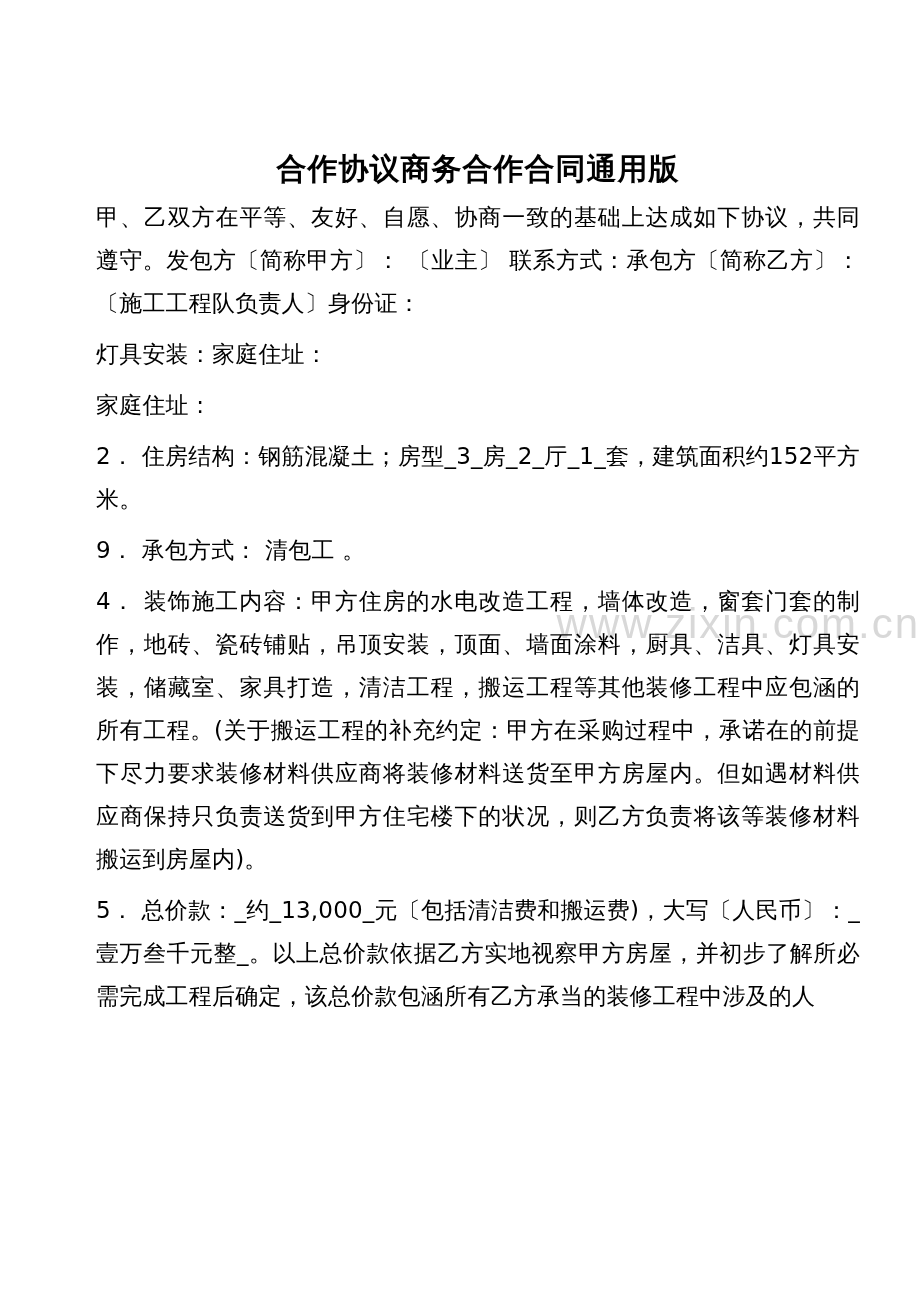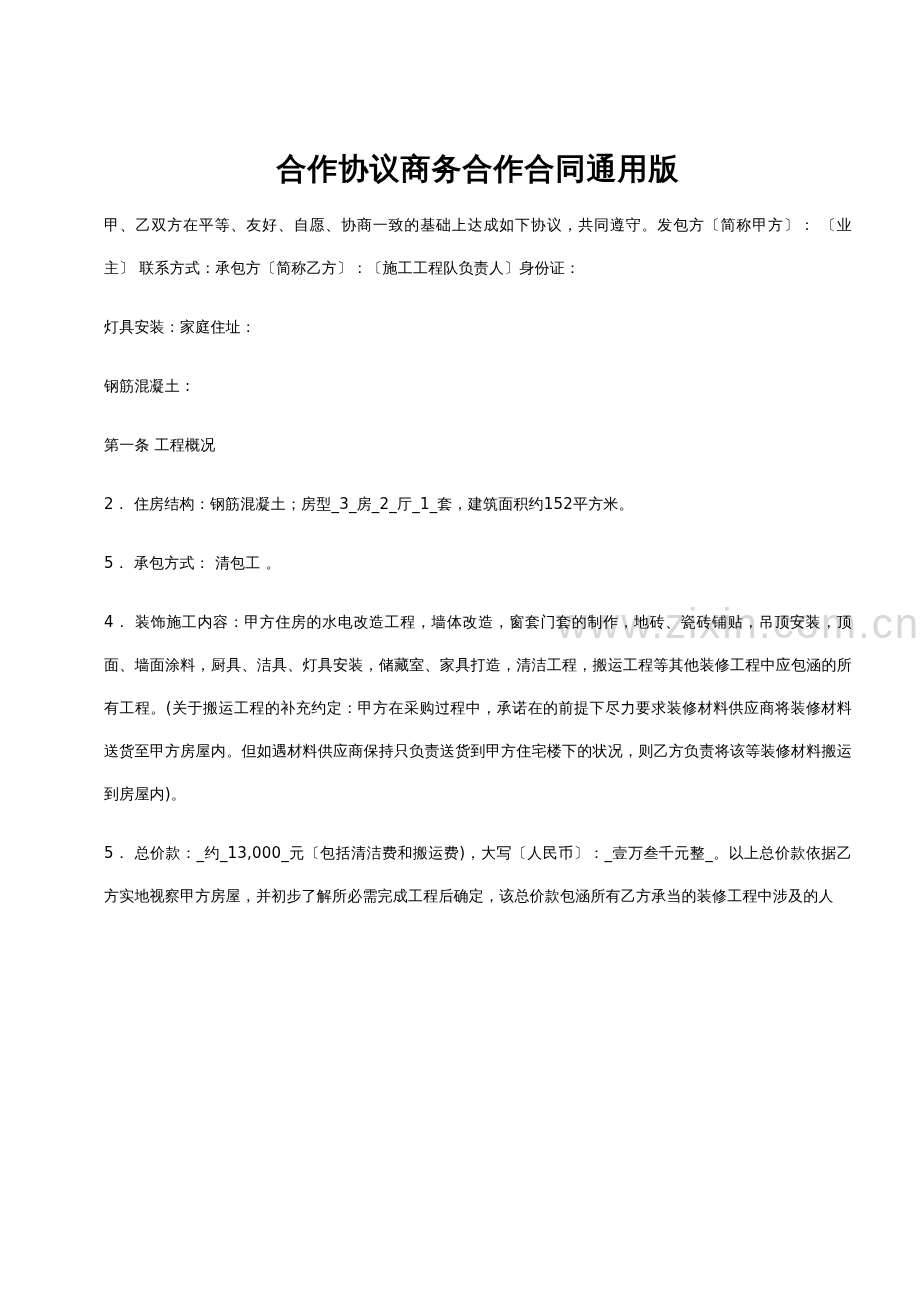--- a/index.html
+++ b/index.html
@@ -27,25 +27,25 @@
   .doc-title {
     font-size: 30px;
     font-weight: bold;
     text-align: center;
     letter-spacing: 1px;
     line-height: 1.25;
     margin: 0 0 6px 0;
     font-family: "DejaVu Sans", "Liberation Sans", sans-serif;
   }
   .para {
-    font-size: 15px;
+    font-size: 23px;
     line-height: 43px;
     text-align: justify;
     text-justify: inter-ideograph;
-    margin: 16px;
+    margin: 8px;
     letter-spacing: 0.2px;
     font-family: "DejaVu Sans", "Liberation Sans", sans-serif;
   }
   .para.indent-none { text-indent: 0; }
   .watermark {
     position: absolute;
     left: 0;
     right: 0;
     top: 600px;
     text-align: right;
@@ -66,22 +66,21 @@
 </head>
 <body>
 
 <div class="page">
 
   <h1 class="doc-title">合作协议商务合作合同通用版</h1>
 
   <div class="body-text">
     <p class="para indent-none">甲、乙双方在平等、友好、自愿、协商一致的基础上达成如下协议，共同遵守。发包方〔简称甲方〕： 〔业主〕 联系方式：承包方〔简称乙方〕：〔施工工程队负责人〕身份证：</p>
     <p class="para indent-none">灯具安装：家庭住址：</p>
-    <p class="para indent-none">钢筋混凝土   :</p>
-    <p class="para indent-none">第一条 工程概况</p>
+    <p class="para indent-none">家庭住址   :</p>
     <p class="para indent-none">2． 住房结构：钢筋混凝土；房型_3_房_2_厅_1_套，建筑面积约152平方米。</p>
-    <p class="para indent-none">5． 承包方式： 清包工 。</p>
+    <p class="para indent-none">9． 承包方式： 清包工 。</p>
     <p class="para indent-none">4． 装饰施工内容：甲方住房的水电改造工程，墙体改造，窗套门套的制作，地砖、瓷砖铺贴，吊顶安装，顶面、墙面涂料，厨具、洁具、灯具安装，储藏室、家具打造，清洁工程，搬运工程等其他装修工程中应包涵的所有工程。(关于搬运工程的补充约定：甲方在采购过程中，承诺在的前提下尽力要求装修材料供应商将装修材料送货至甲方房屋内。但如遇材料供应商保持只负责送货到甲方住宅楼下的状况，则乙方负责将该等装修材料搬运到房屋内)。</p>
     <p class="para indent-none">5． 总价款：_约_13,000_元〔包括清洁费和搬运费)，大写〔人民币〕：_壹万叁千元整_。以上总价款依据乙方实地视察甲方房屋，并初步了解所必需完成工程后确定，该总价款包涵所有乙方承当的装修工程中涉及的人</p>
   </div>
 
   <div class="watermark">www.zixin.com.cn</div>
 </div>
 
 </body></html>

